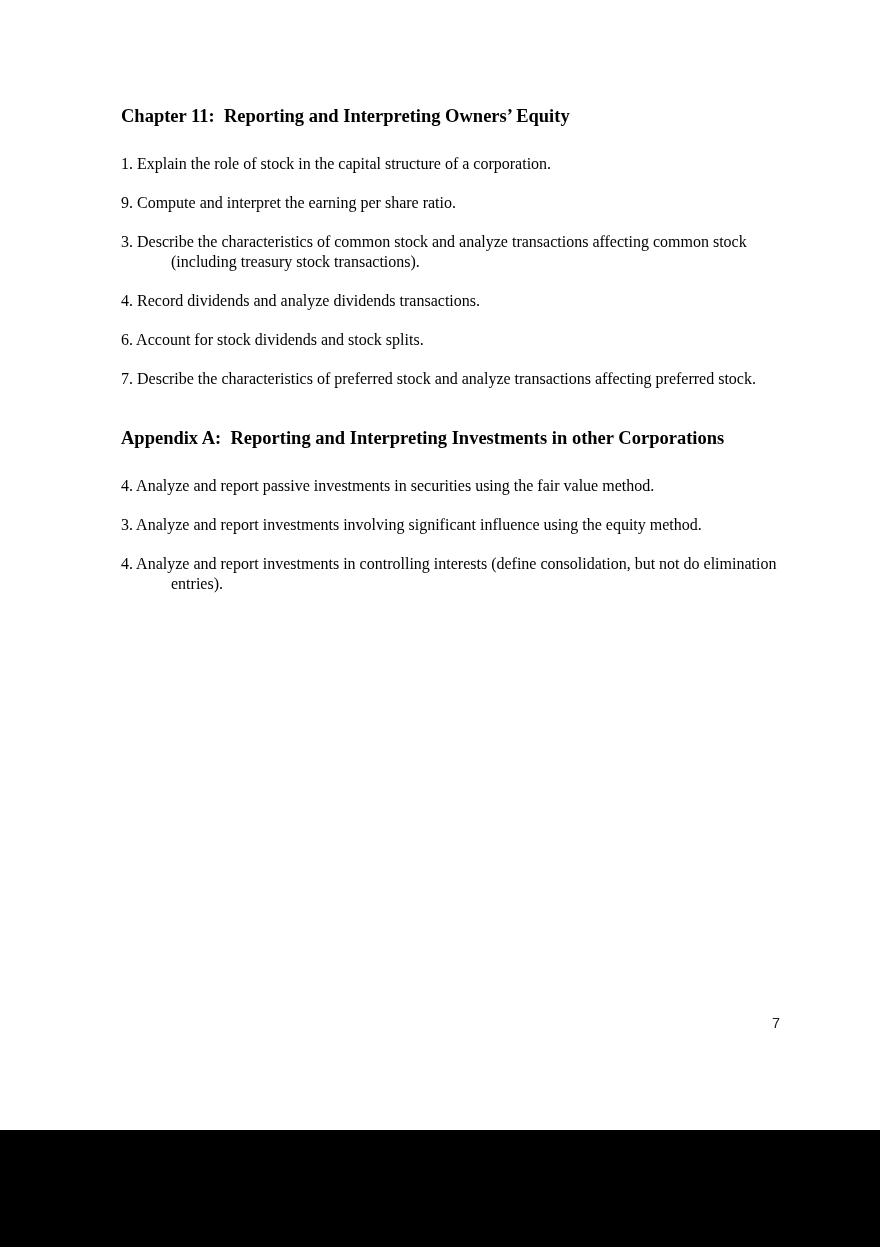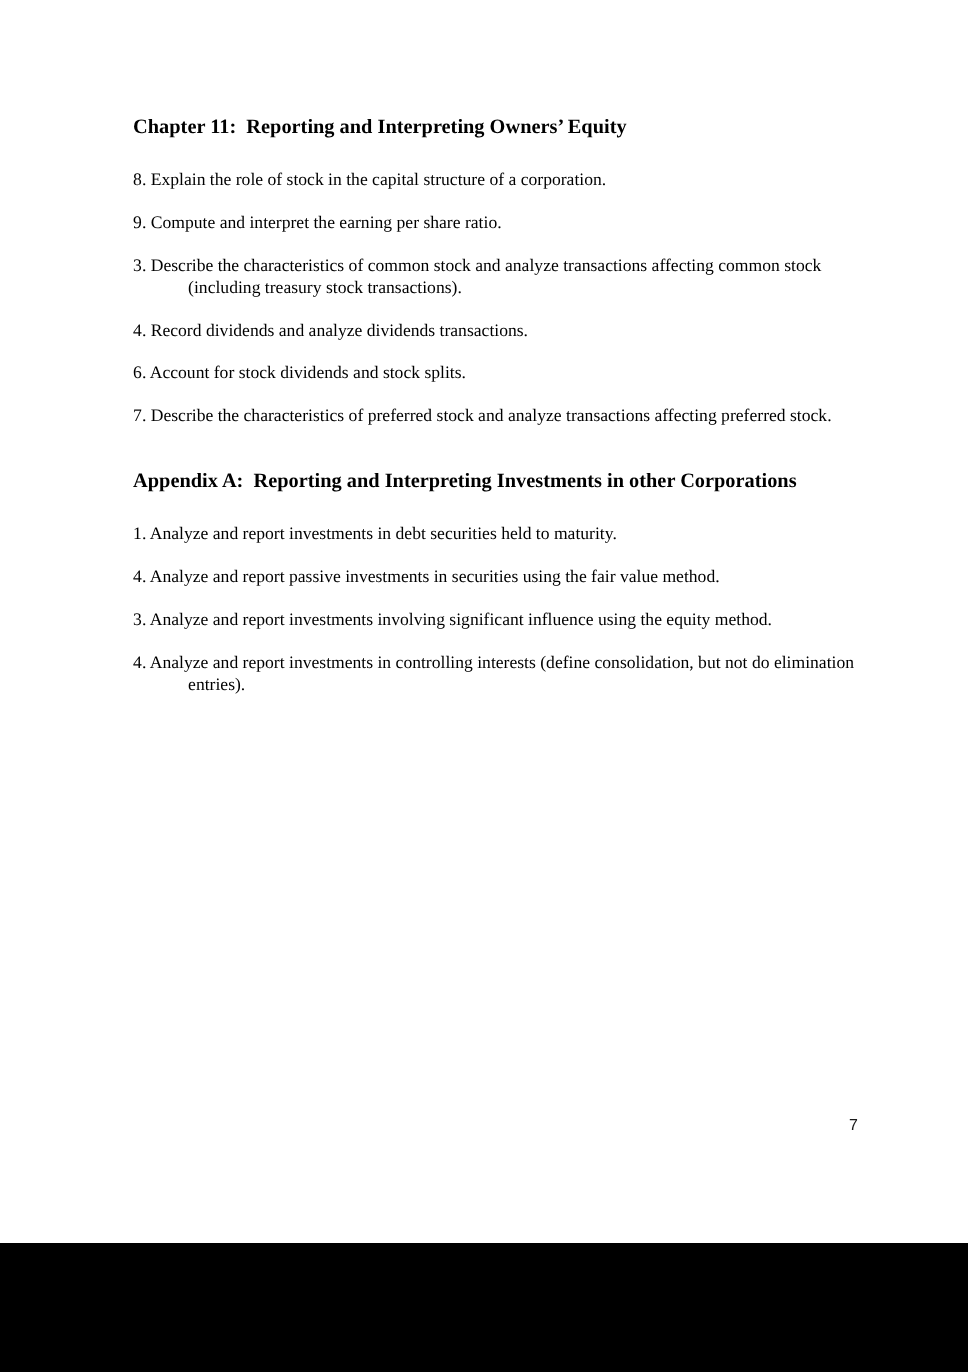--- a/index.html
+++ b/index.html
@@ -60,30 +60,29 @@
     background: #000000;
   }
 </style>
 </head>
 <body>
 
 <div class="page">
 
   <h1 class="section-title">Chapter 11:  Reporting and Interpreting Owners’ Equity</h1>
 
-  <p class="objective">8. Explain the role of stock in the capital structure of a corporation.</p>
+  <p class="objective">1. Explain the role of stock in the capital structure of a corporation.</p>
   <p class="objective">9. Compute and interpret the earning per share ratio.</p>
   <p class="objective">3. Describe the characteristics of common stock and analyze transactions affecting common stock (including treasury stock transactions).</p>
   <p class="objective">4. Record dividends and analyze dividends transactions.</p>
   <p class="objective">6. Account for stock dividends and stock splits.</p>
   <p class="objective">7. Describe the characteristics of preferred stock and analyze transactions affecting preferred stock.</p>
 
   <h1 class="section-title appendix">Appendix A:  Reporting and Interpreting Investments in other Corporations</h1>
 
-  <p class="objective">1. Analyze and report investments in debt securities held to maturity.</p>
   <p class="objective">4. Analyze and report passive investments in securities using the fair value method.</p>
   <p class="objective">3. Analyze and report investments involving significant influence using the equity method.</p>
   <p class="objective">4. Analyze and report investments in controlling interests (define consolidation, but not do elimination entries).</p>
 
 </div>
 
 <div class="page-number">7</div>
 
 <div class="bottom-bar"></div>
 

